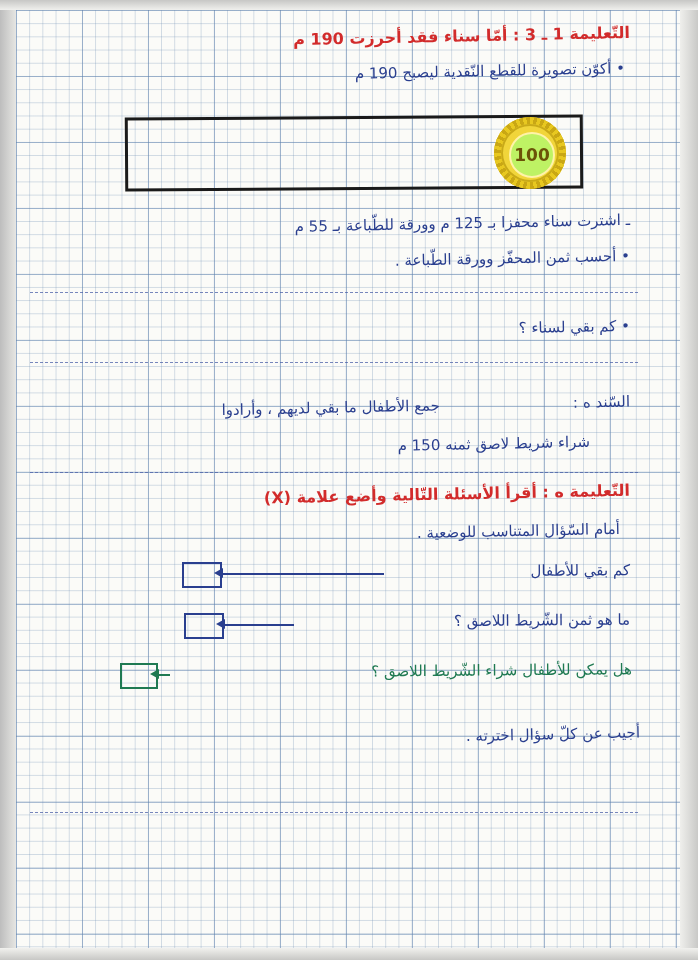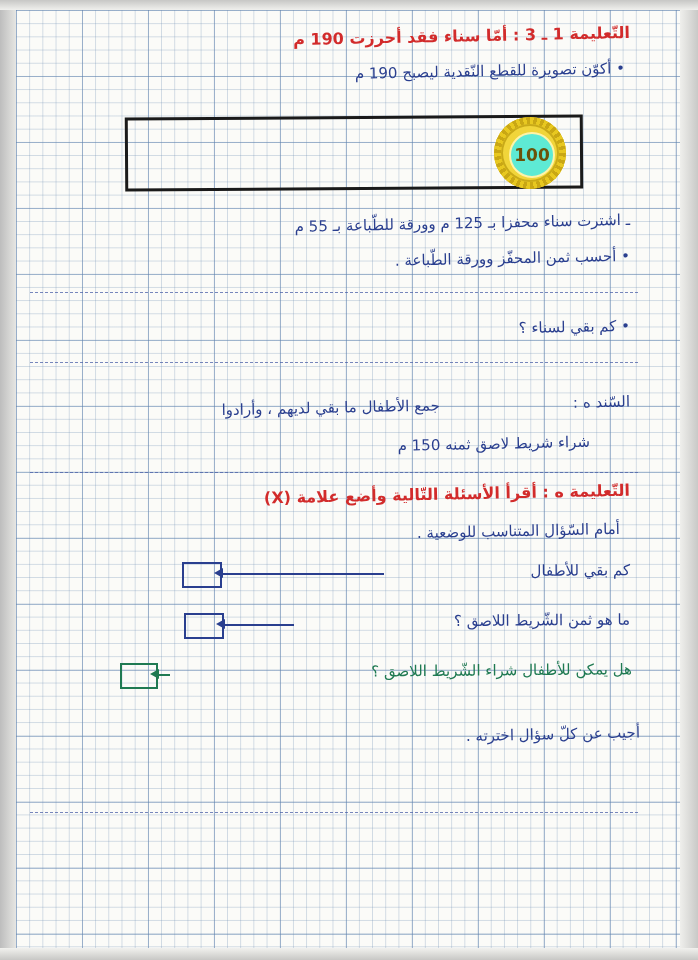--- a/index.html
+++ b/index.html
@@ -136,21 +136,21 @@
     width: 58px; height: 58px;
     border-radius: 50%;
     background: #f1d53a;
     box-shadow: inset 0 0 0 2px #c9aa18;
   }
   .coin-inner {
     position: absolute;
     left: 15px; top: 15px;
     width: 42px; height: 42px;
     border-radius: 50%;
-    background: #5eead4;
+    background: #bef264;
     border: 2px solid #fff3a8;
     display: flex;
     align-items: center;
     justify-content: center;
   }
   .coin-val {
     font-family: "DejaVu Sans", sans-serif;
     font-size: 17px;
     font-weight: bold;
     color: #6b5208;

